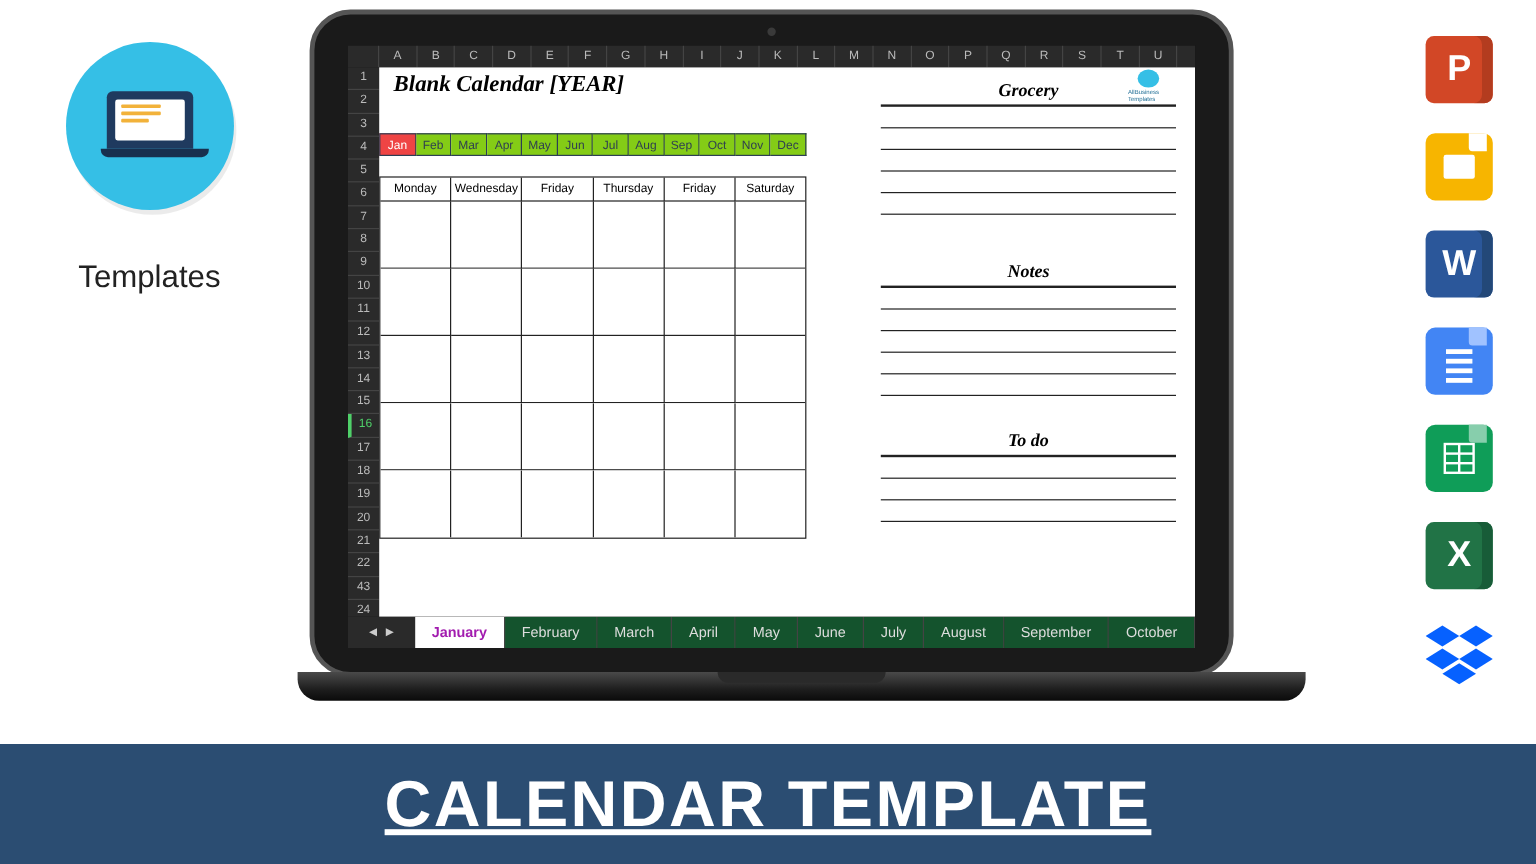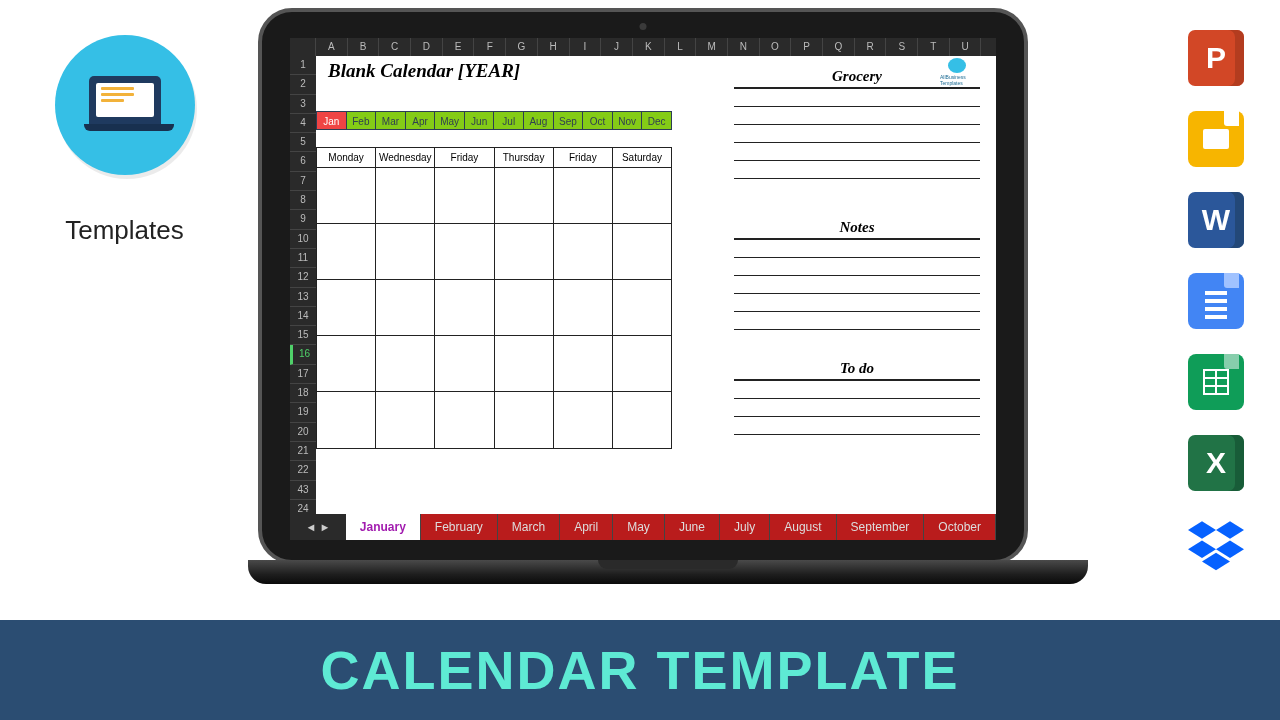--- a/index.html
+++ b/index.html
@@ -8,23 +8,23 @@
     background: #fff;
     font-family: Arial, Helvetica, sans-serif;
     position: relative; overflow: hidden;
   }
 
   
   .banner {
     position: absolute; left: 0; bottom: 0;
     width: 100%; height: 100px;
     background: #2b4d72;
-    color: #5eead4;
+    color: #ffffff;
     display: flex; align-items: center; justify-content: center;
-    font-size: 54px; font-weight: 700; letter-spacing: 2px;
+    font-size: 54px; font-weight: 700; letter-spacing: 2px; text-decoration: underline;
   }
 
   
   .logo-area {
     position: absolute; left: 37px; top: 35px;
     width: 175px; text-align: center;
   }
   .logo-circle {
     width: 140px; height: 140px; border-radius: 50%;
     background: #35bfe6; margin: 0 auto 12px;
@@ -202,21 +202,21 @@
   .sheet-tabs {
     height: 26px; background: #2a2a2a; display: flex; align-items: stretch;
     color: #ddd; font-size: 12px;
   }
   .nav-arrows {
     width: 56px; display: flex; align-items: center; justify-content: space-around;
     color: #ccc; font-size: 11px;
   }
   .stab {
     padding: 0 14px; line-height: 26px; border-right: 1px solid #444;
-    background: #b91c1c; cursor: default;
+    background: #14532d; cursor: default;
   }
   .stab.active { background: #fff; color: #a21caf; font-weight: 600; }
 </style>
 </head>
 <body>
 
 <div class="banner">
   <span>CALENDAR TEMPLATE</span>
 </div>
 

